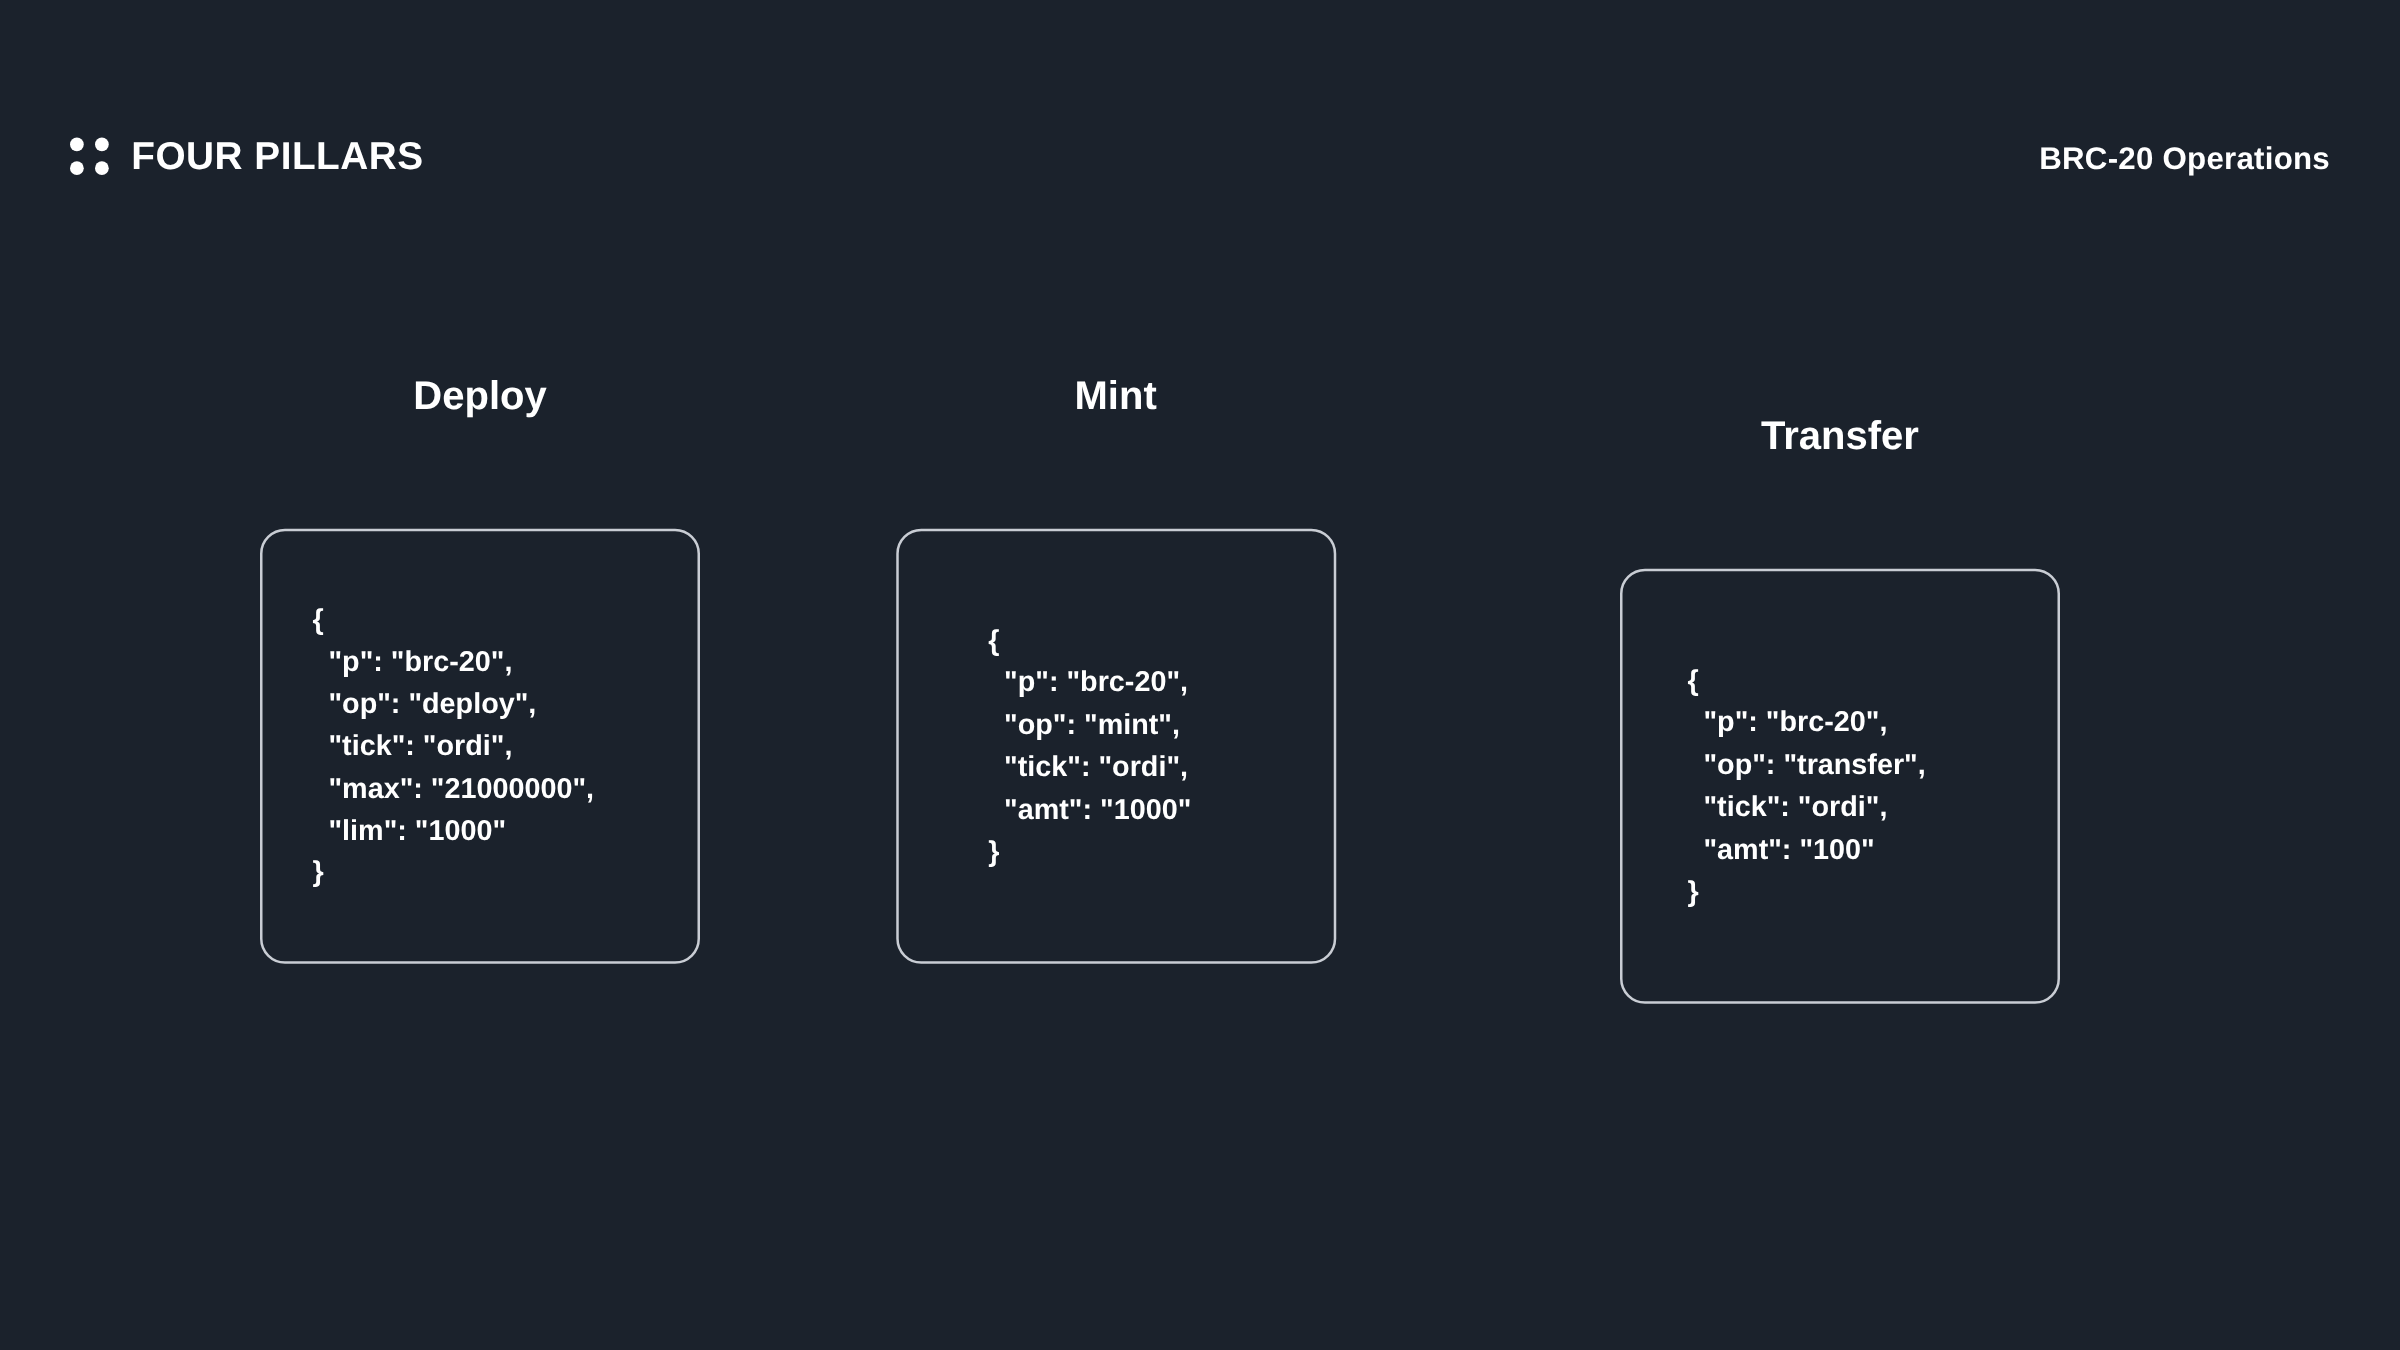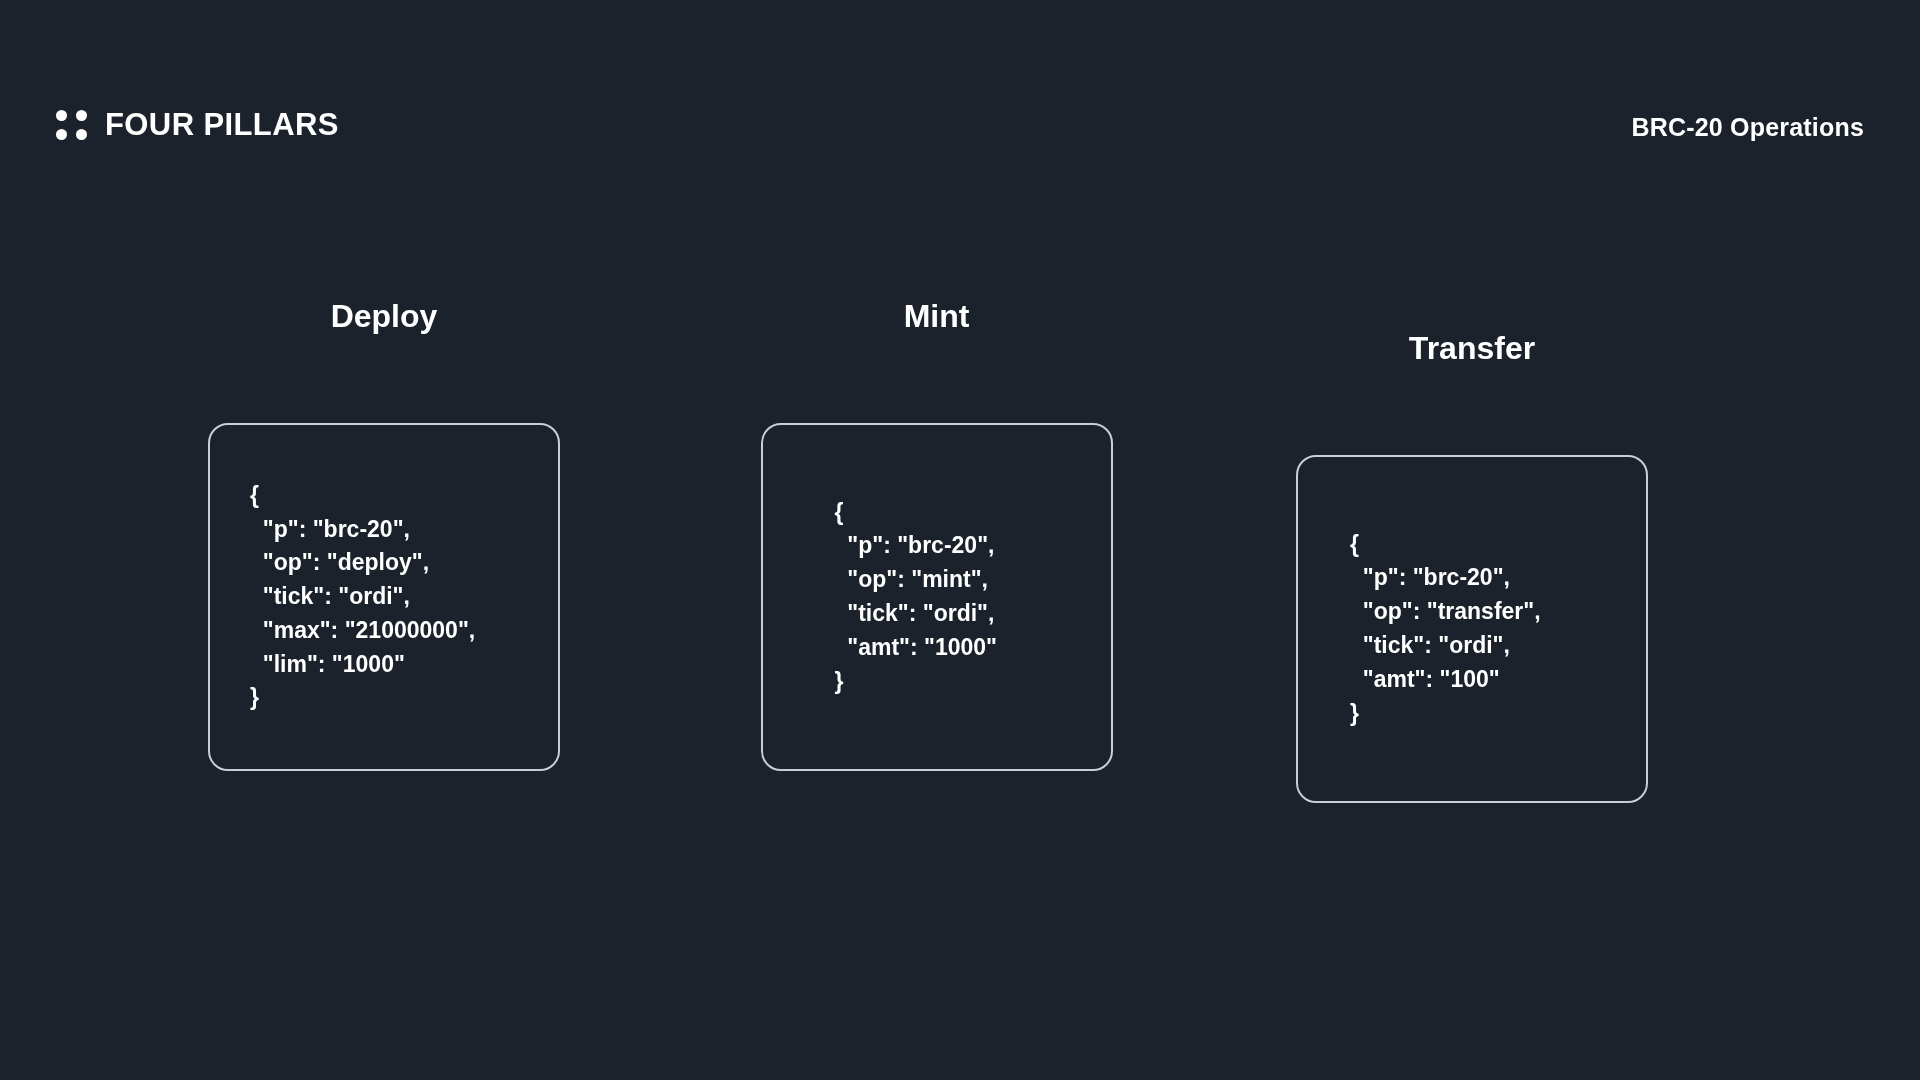--- a/index.html
+++ b/index.html
@@ -82,21 +82,21 @@
   .op-column {
     position: absolute;
     top: 0;
     width: 288px;
     display: flex;
     flex-direction: column;
     align-items: center;
   }
 
   .op-column.col-0 { left: 240px; }
-  .op-column.col-1 { left: 785px; padding-left: 15px; }
+  .op-column.col-1 { left: 741px; padding-left: 15px; }
   .op-column.col-2 { left: 1328px; margin-top: 32px; }
 
   .op-title {
     font-size: 32px;
     font-weight: bold;
     color: #ffffff;
     line-height: 1;
     text-align: center;
     margin-bottom: 0;
     height: 40px;

